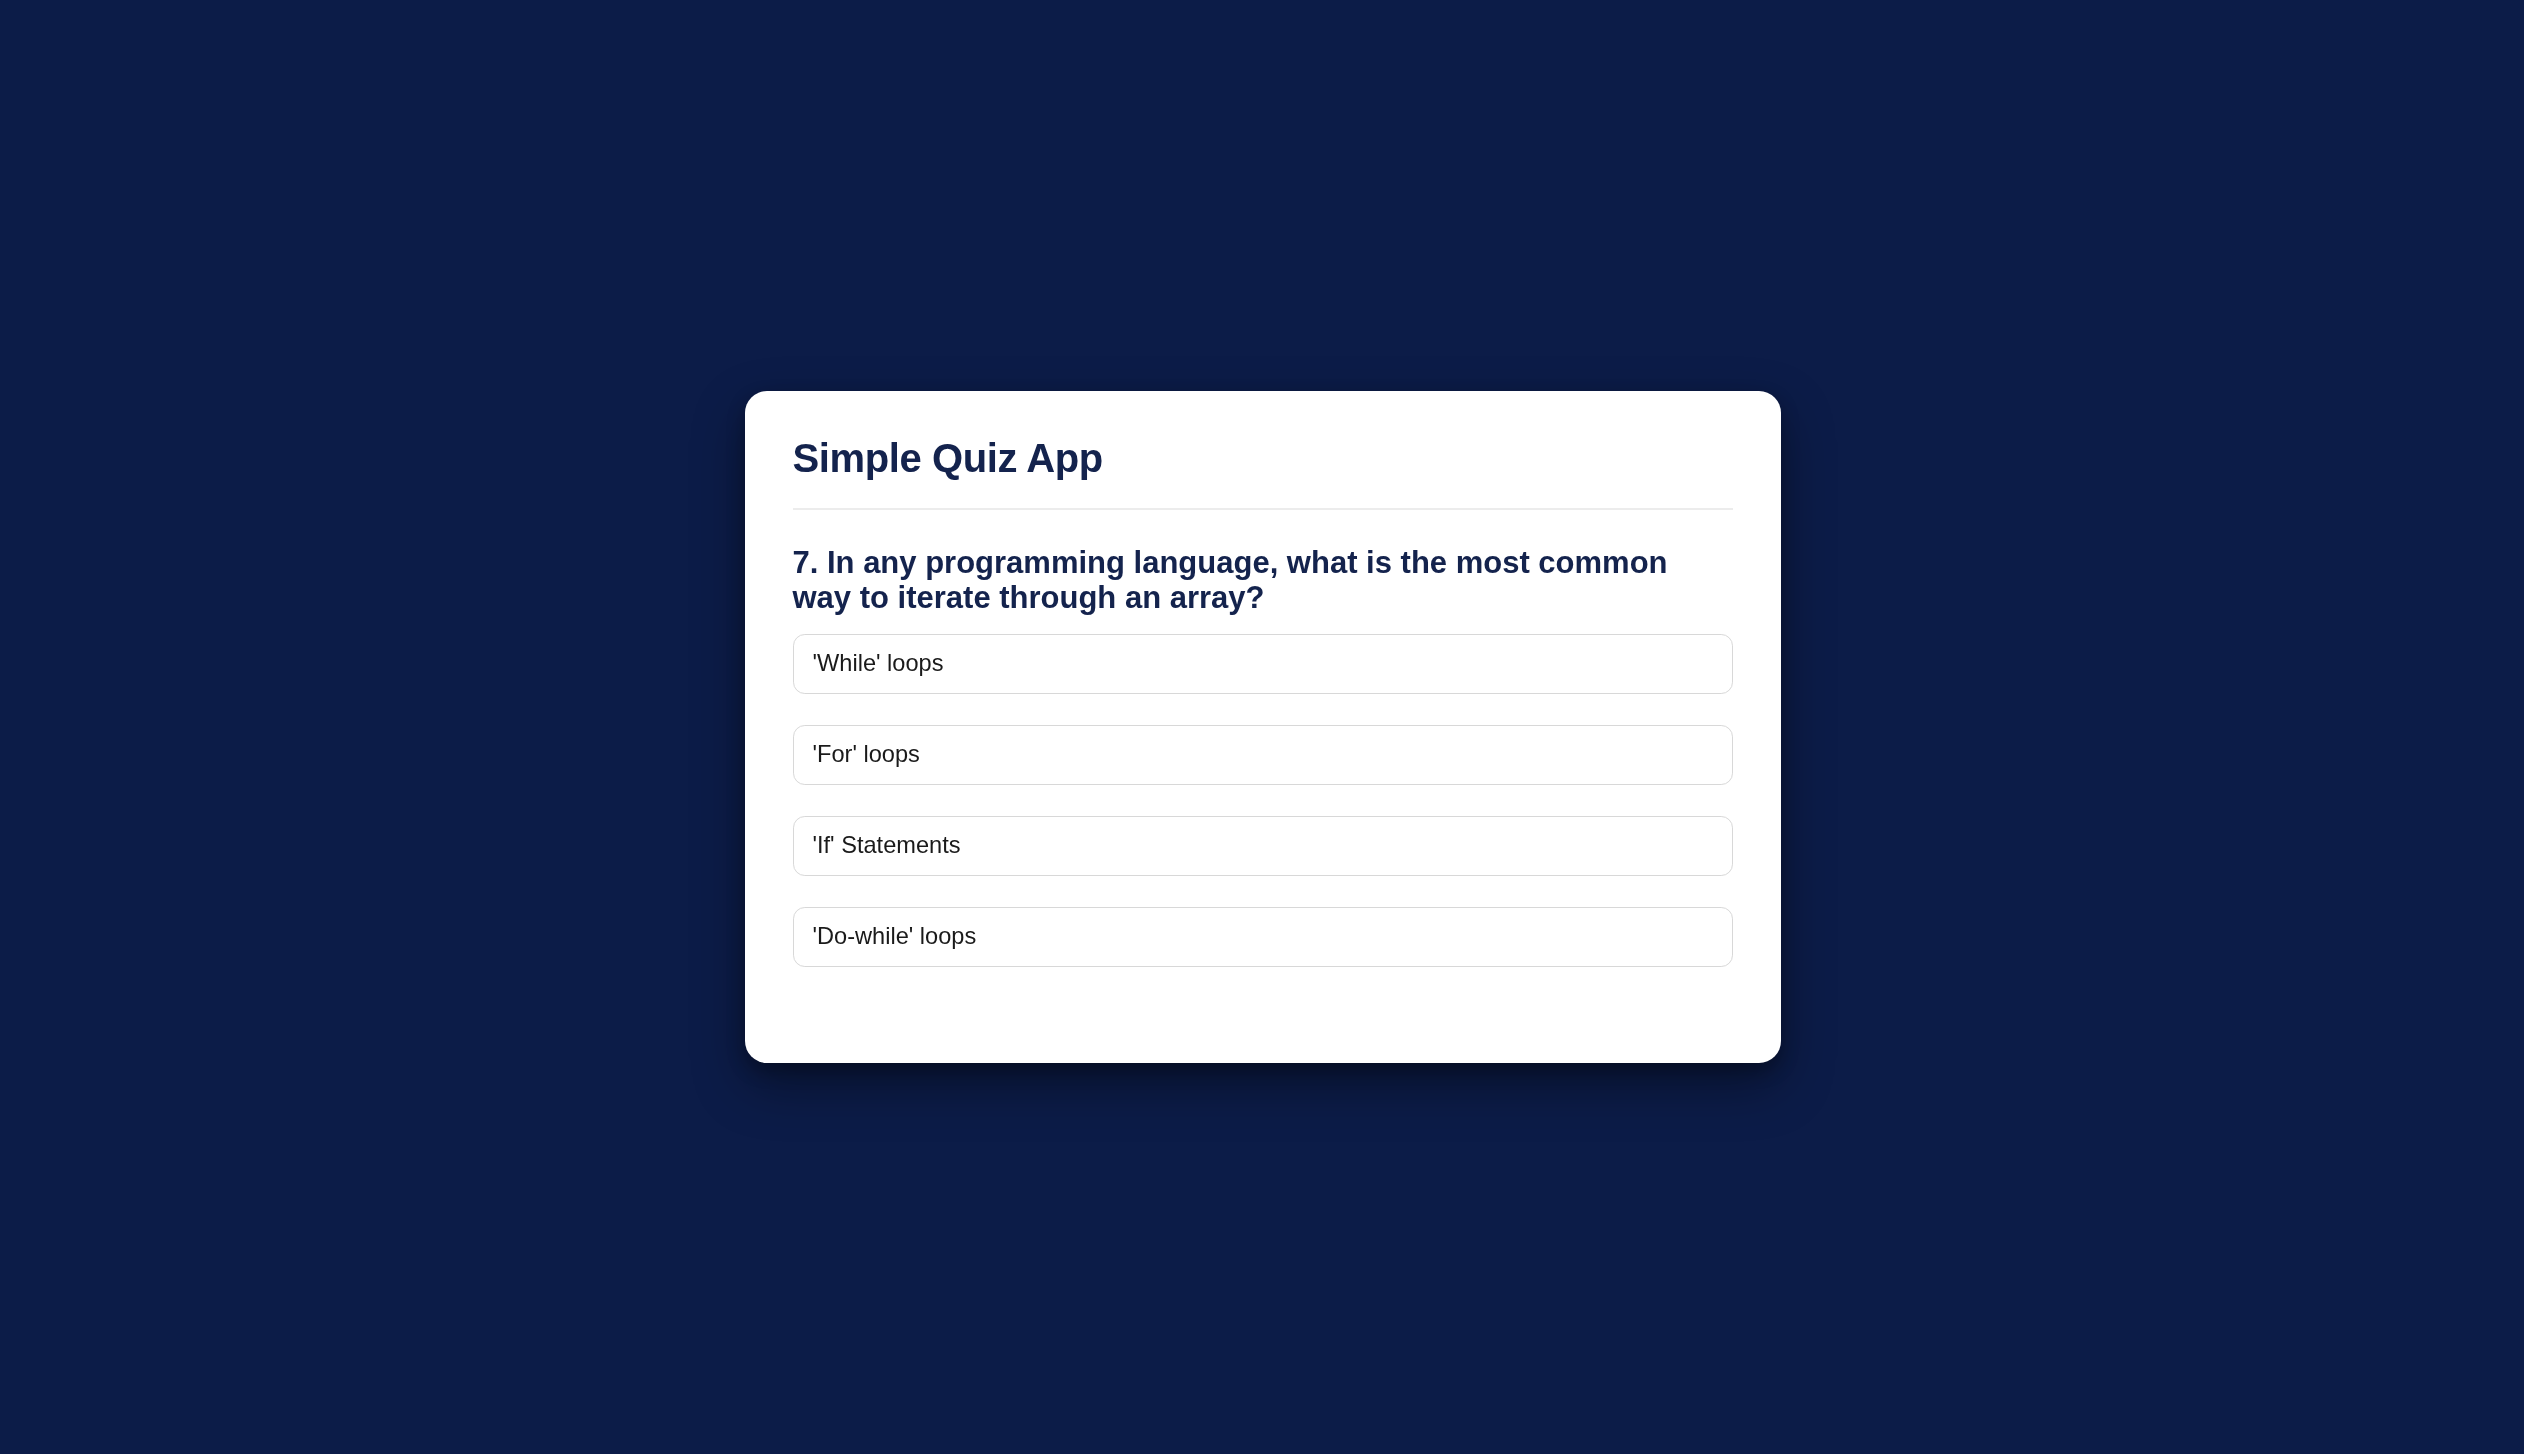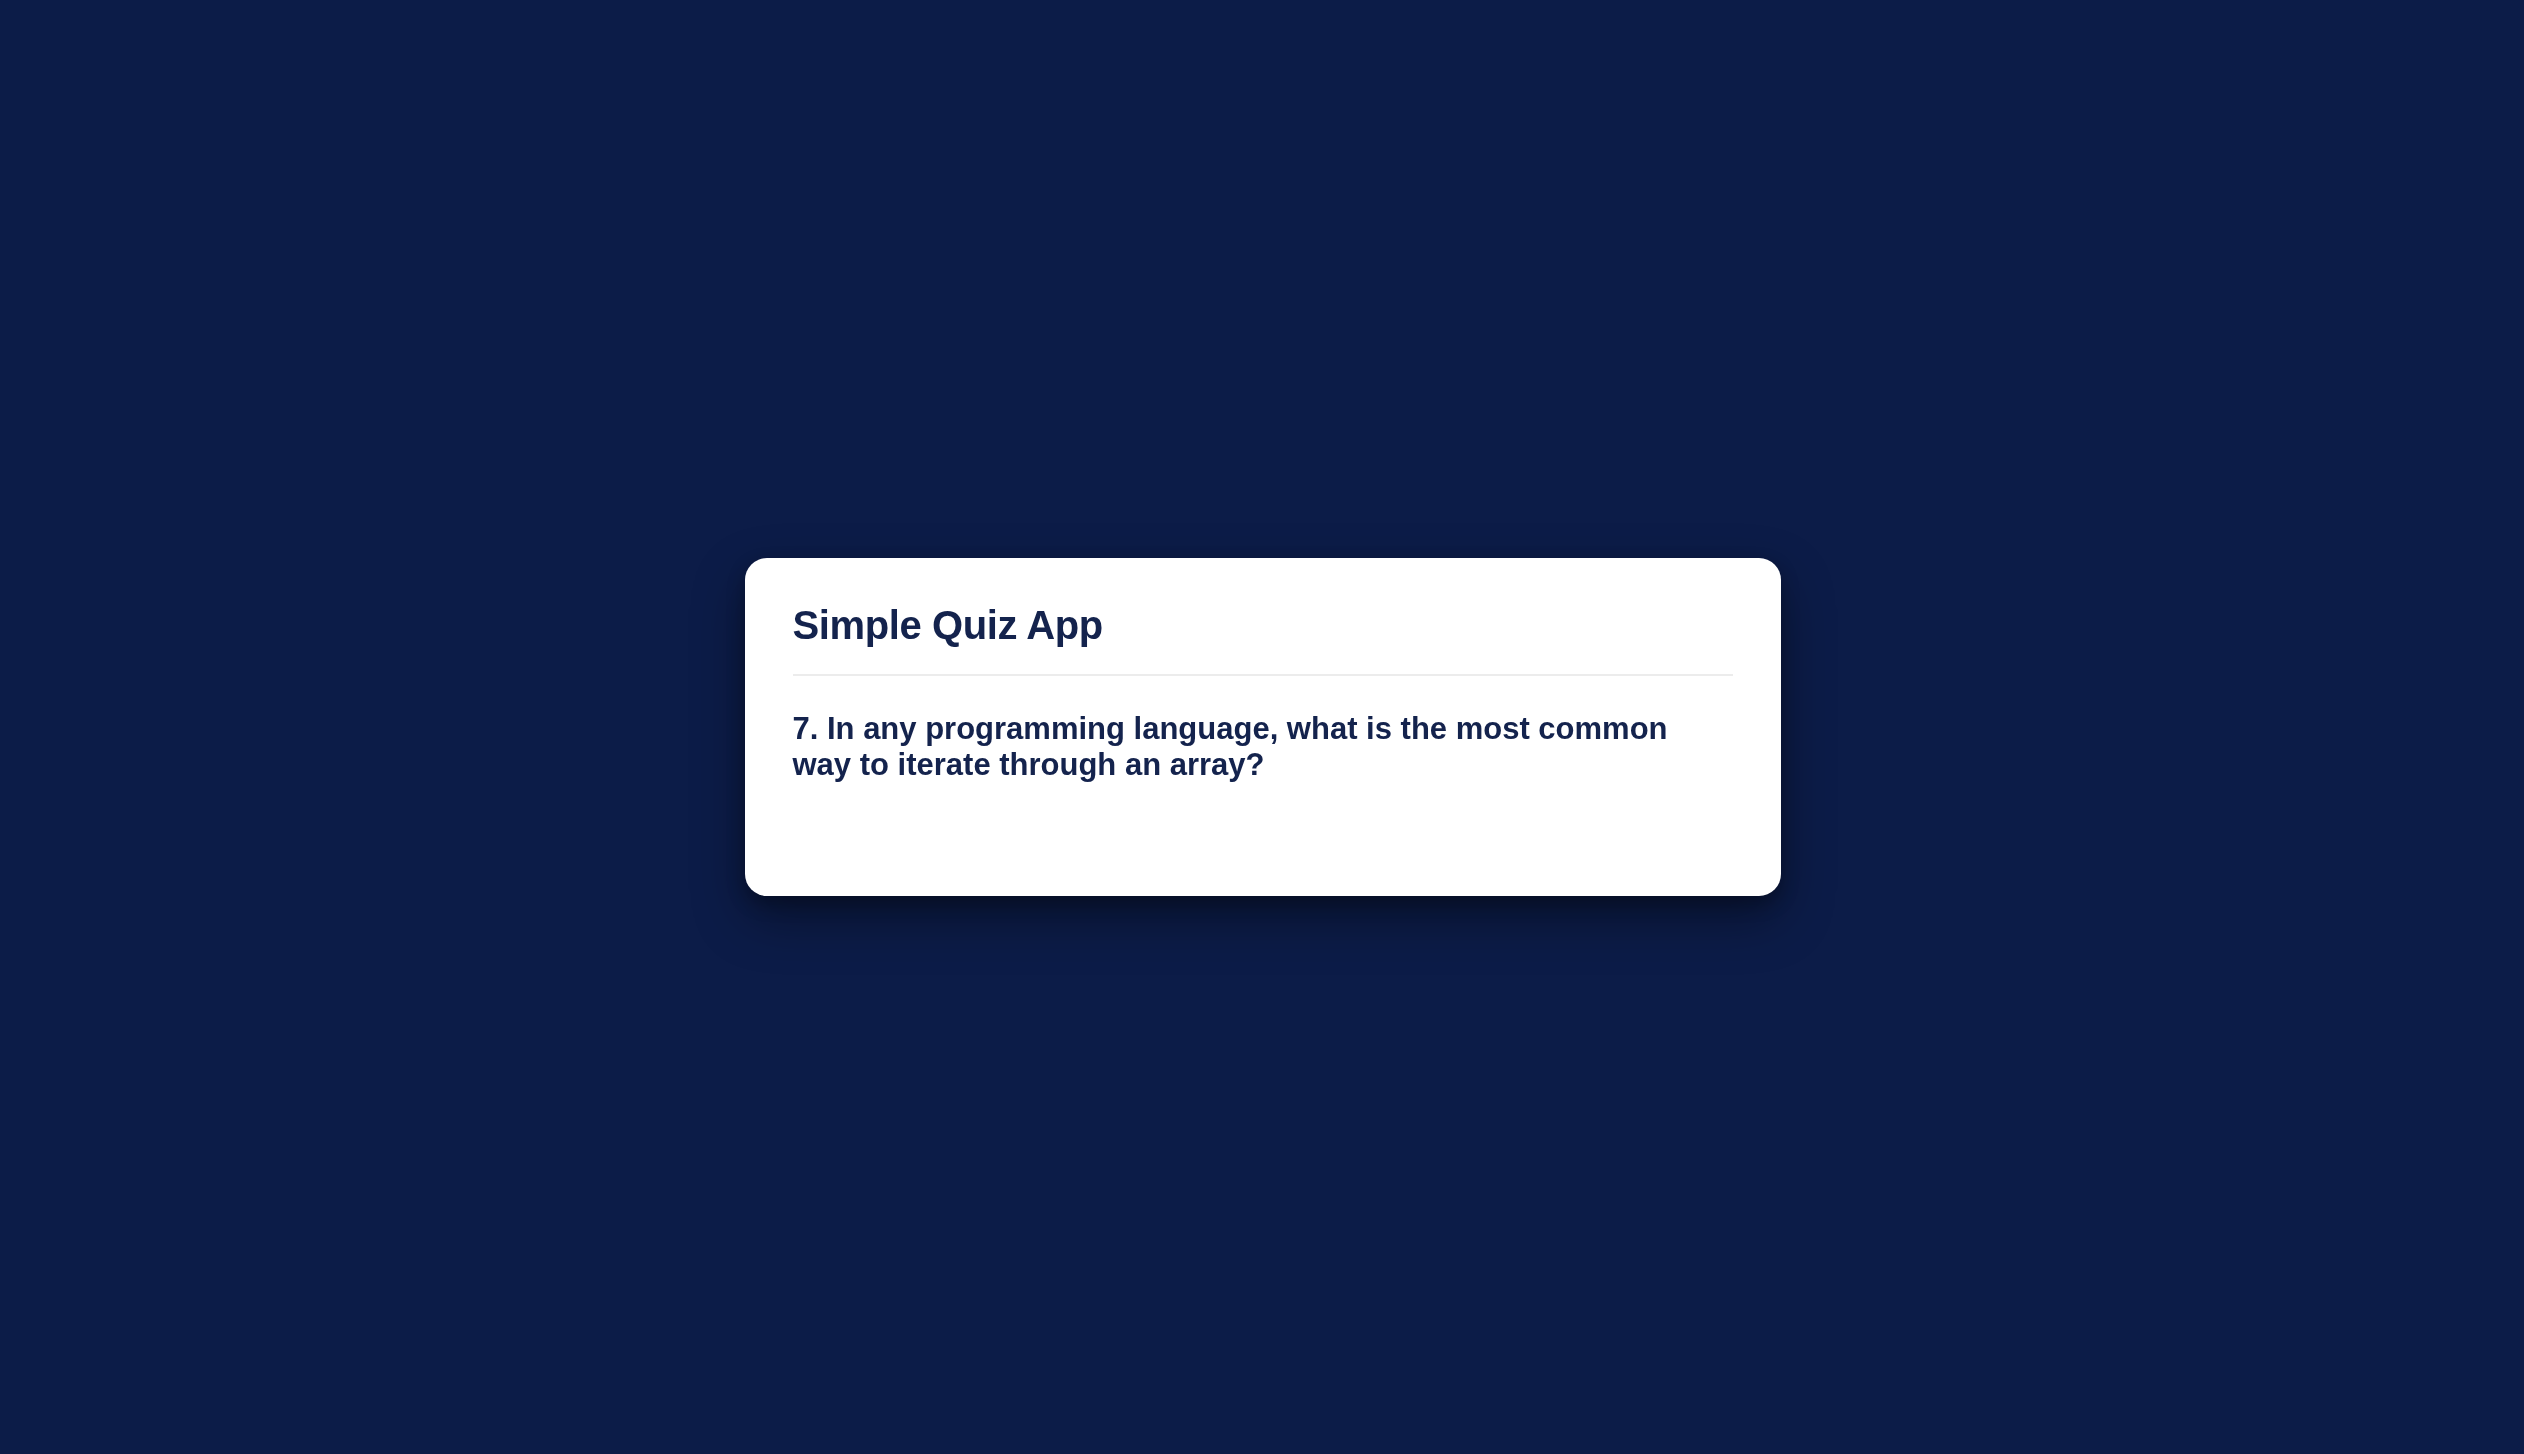--- a/index.html
+++ b/index.html
@@ -68,14 +68,20 @@
   }
   .option:last-child { margin-bottom: 0; }
 </style>
 </head>
 <body>
 
 <section class="card">
   <h1 class="app-title">Simple Quiz App</h1>
   <hr class="divider">
   <h2 class="question">7. In any programming language, what is the most common way to iterate through an array?</h2>
+  <div class="options">
+    <button class="option" type="button">'While' loops</button>
+    <button class="option" type="button">'For' loops</button>
+    <button class="option" type="button">'If' Statements</button>
+    <button class="option" type="button">'Do-while' loops</button>
+  </div>
 </section>
 
 
 </body></html>

